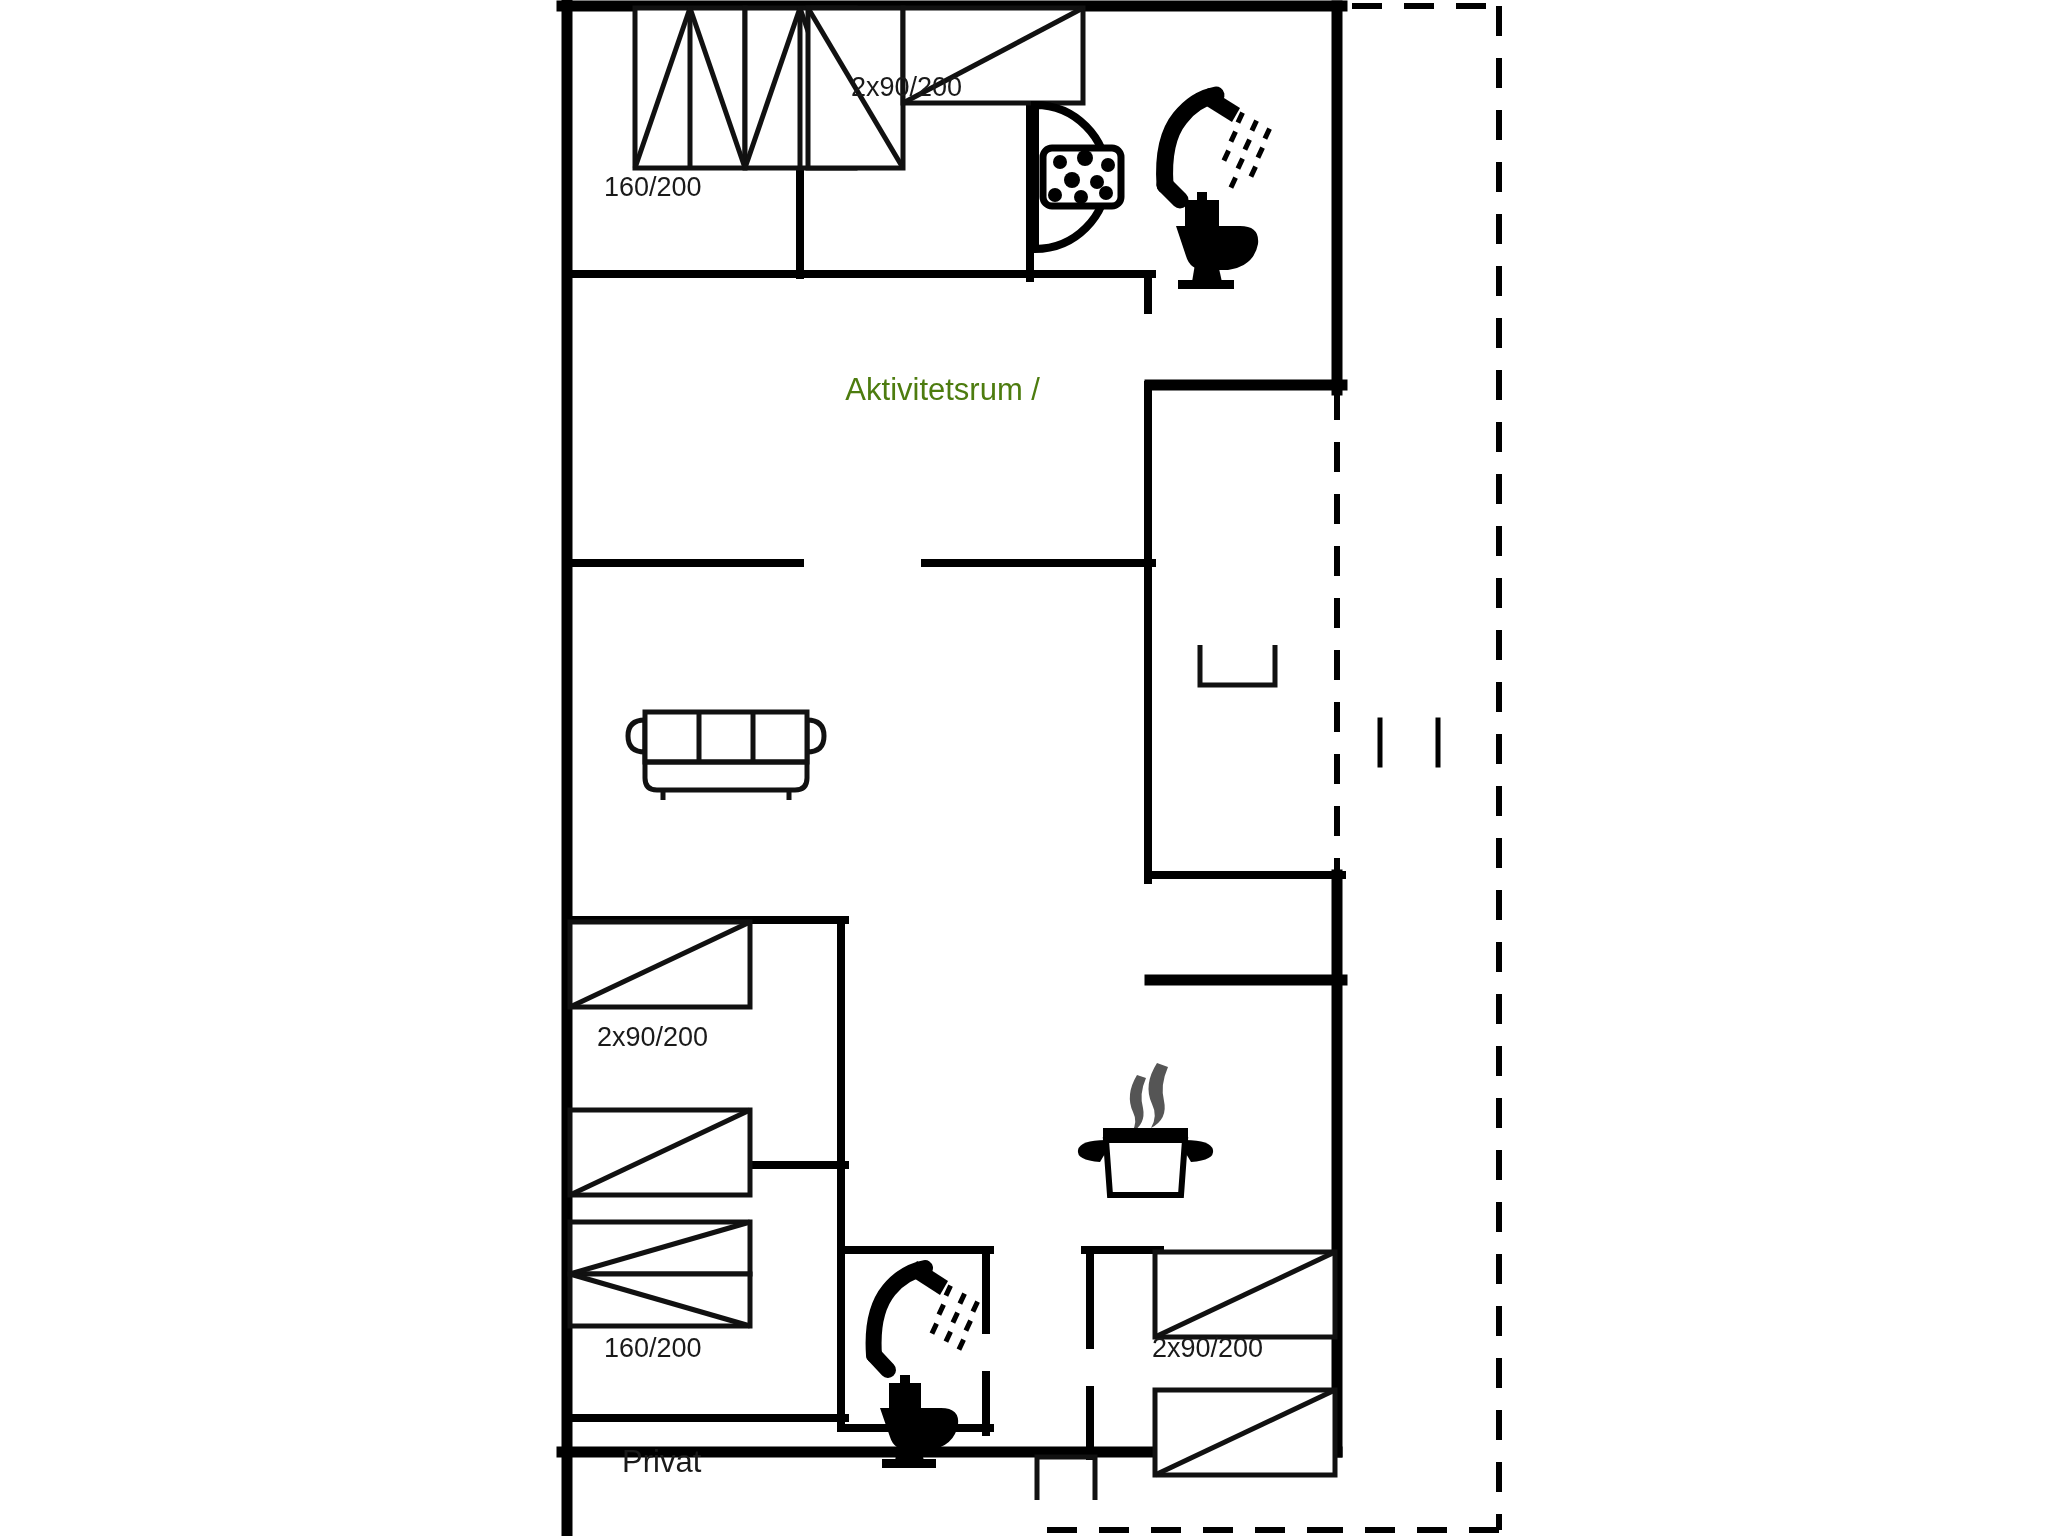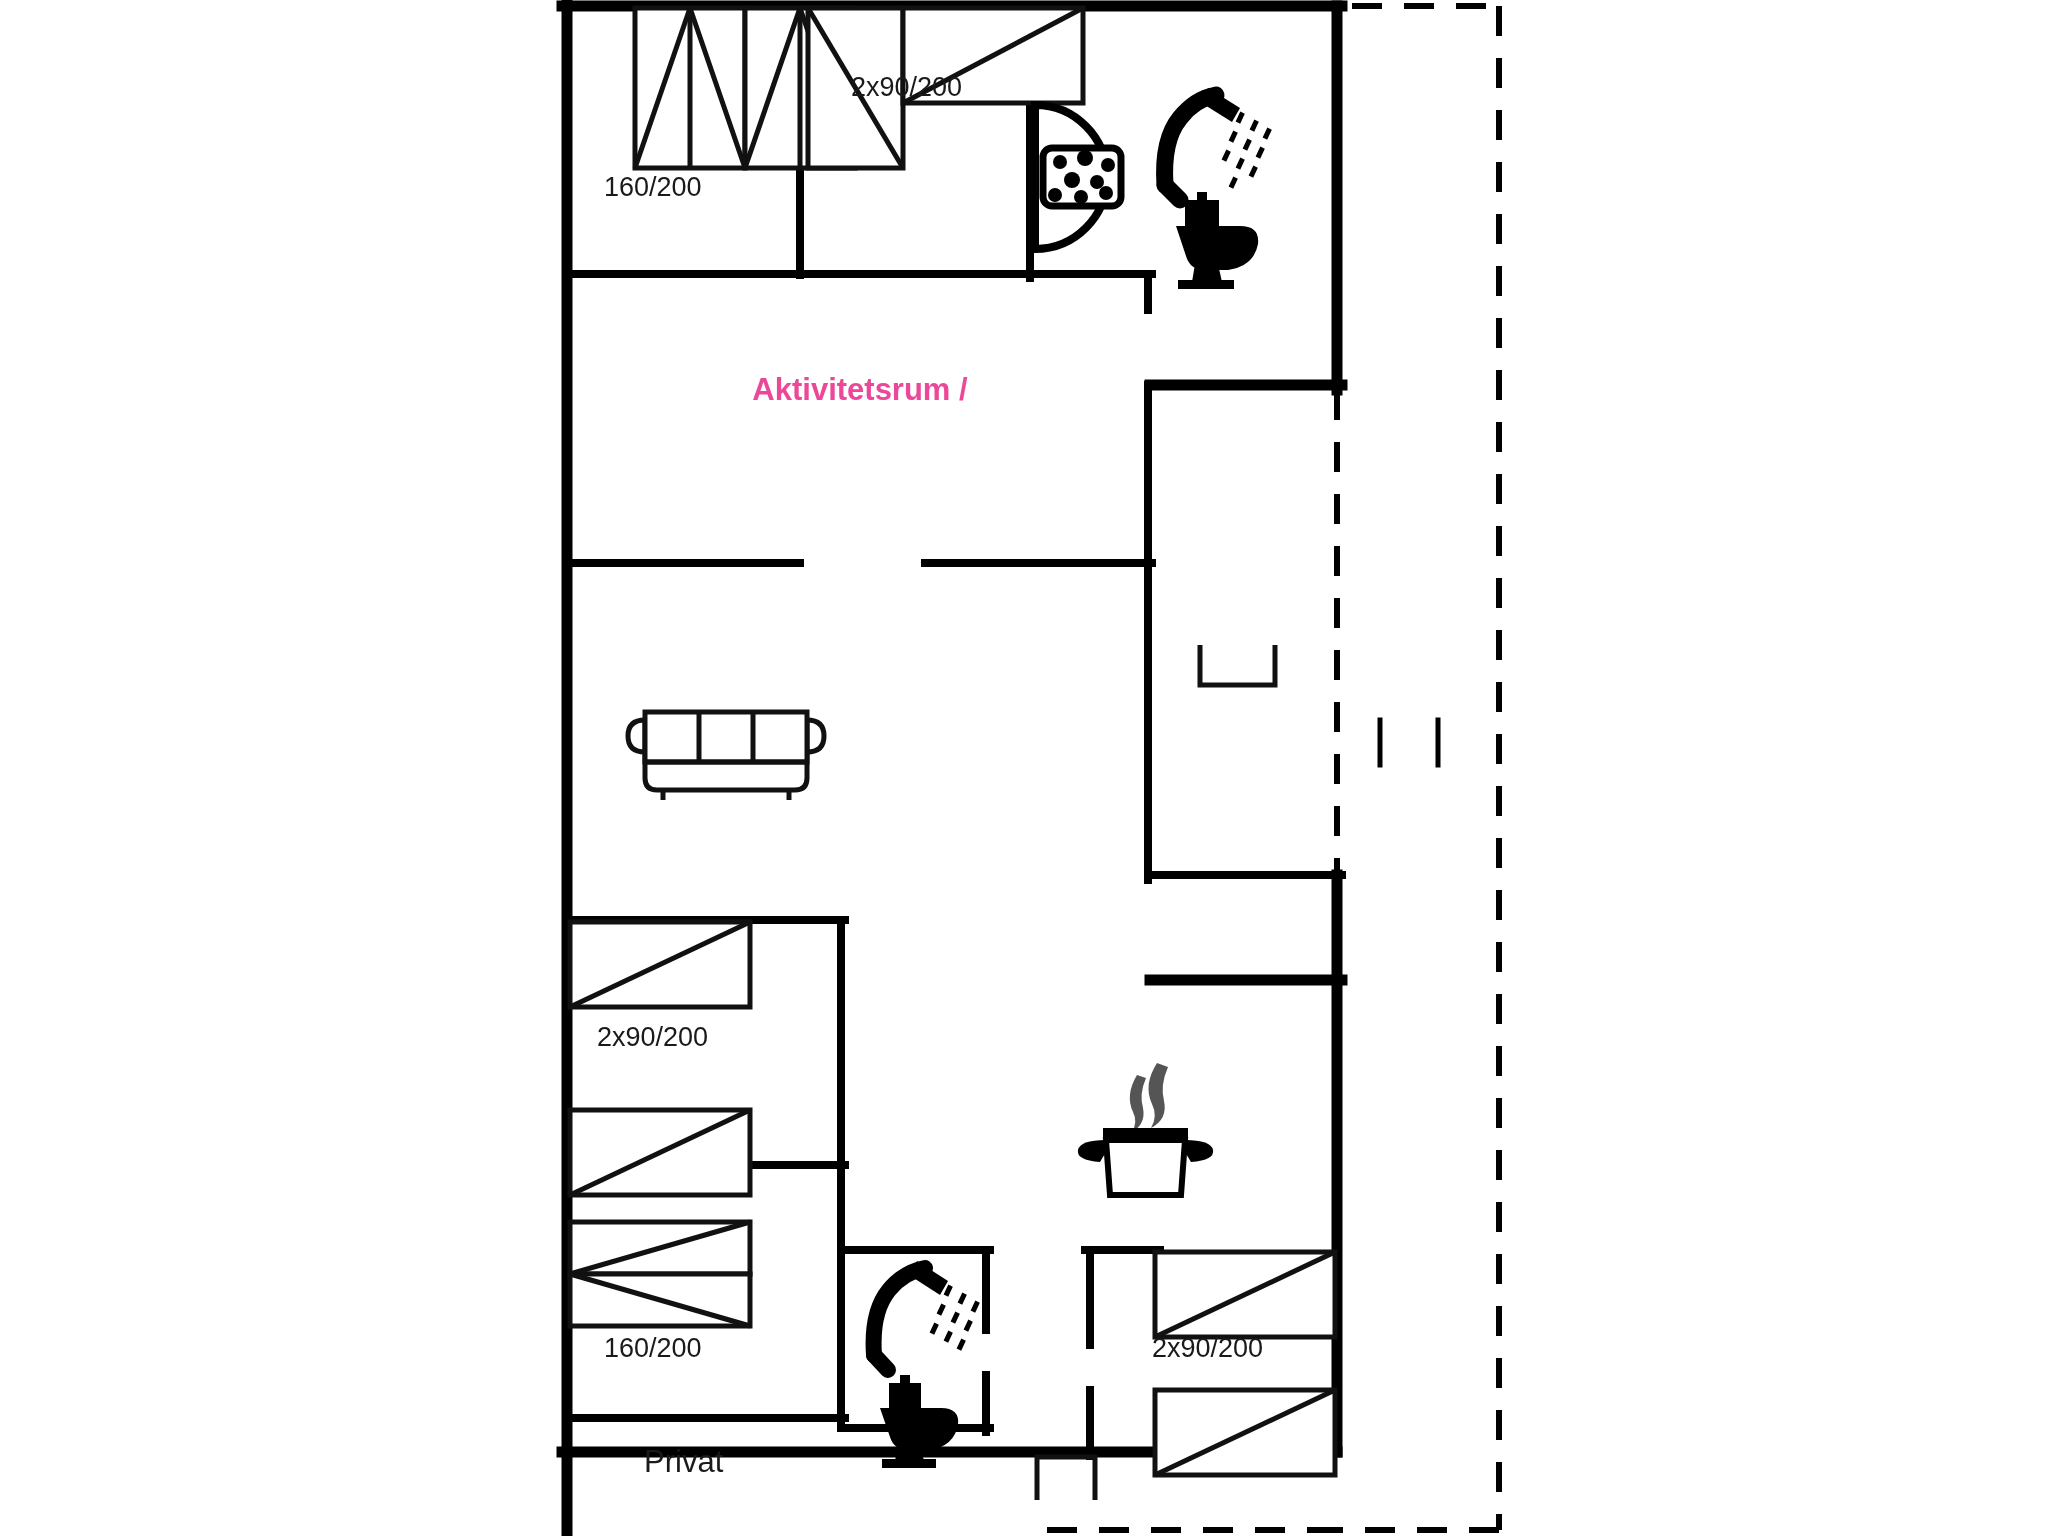--- a/index.html
+++ b/index.html
@@ -240,26 +240,26 @@
       <path class="furn-line" d="M 1037 1500 L 1037 1457 L 1095 1457 L 1095 1500" stroke-width="5"></path>
     </g>
 
     <g>
       <line class="wall-thin" x1="1380" y1="720" x2="1380" y2="765"></line>
       <line class="wall-thin" x1="1438" y1="720" x2="1438" y2="765"></line>
     </g>
 
   </svg>
 
-  <div style="position:absolute; left:680px; top:368px; width:360px; text-align:center;
-              font-size:31px; color:#ec4899; line-height:44px;font-weight:bold;">
+  <div style="position:absolute; left:680px; top:368px; width:360px; text-align:right;
+              font-size:31px; color:#4d7c0f; line-height:44px;">
     <div>Aktivitetsrum /</div>
   </div>
 
-  <div style="position:absolute; left:644px; top:1444px; font-size:31px; color:#1a1a1a;">
+  <div style="position:absolute; left:622px; top:1444px; font-size:31px; color:#1a1a1a;">
     <span>Privat</span>
   </div>
 
   <div style="position:absolute; left:604px; top:172px; font-size:27px; color:#1a1a1a;">
     <span>160/200</span>
   </div>
 
   <div style="position:absolute; left:851px; top:72px; font-size:27px; color:#1a1a1a;">
     <span>2x90/200</span>
   </div>

